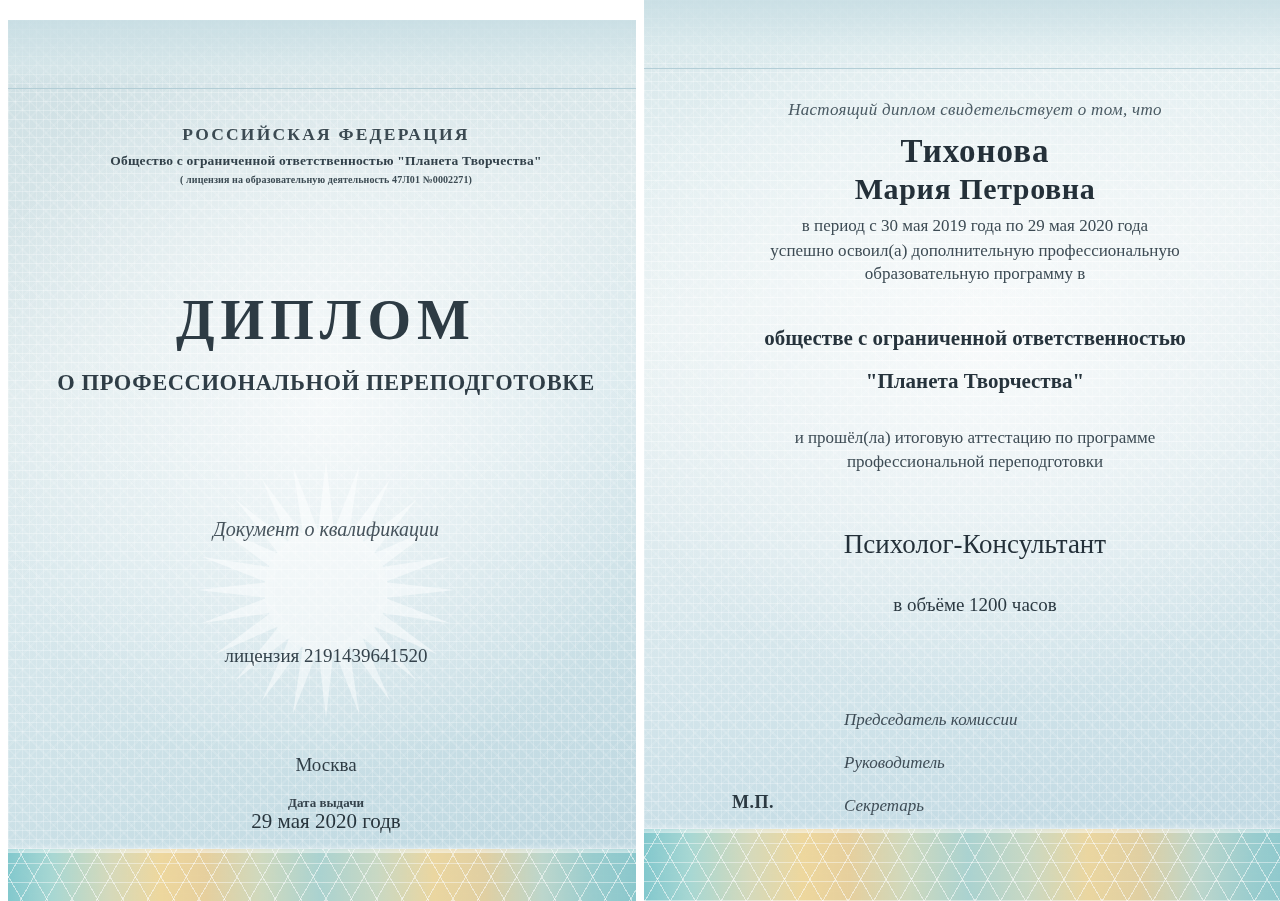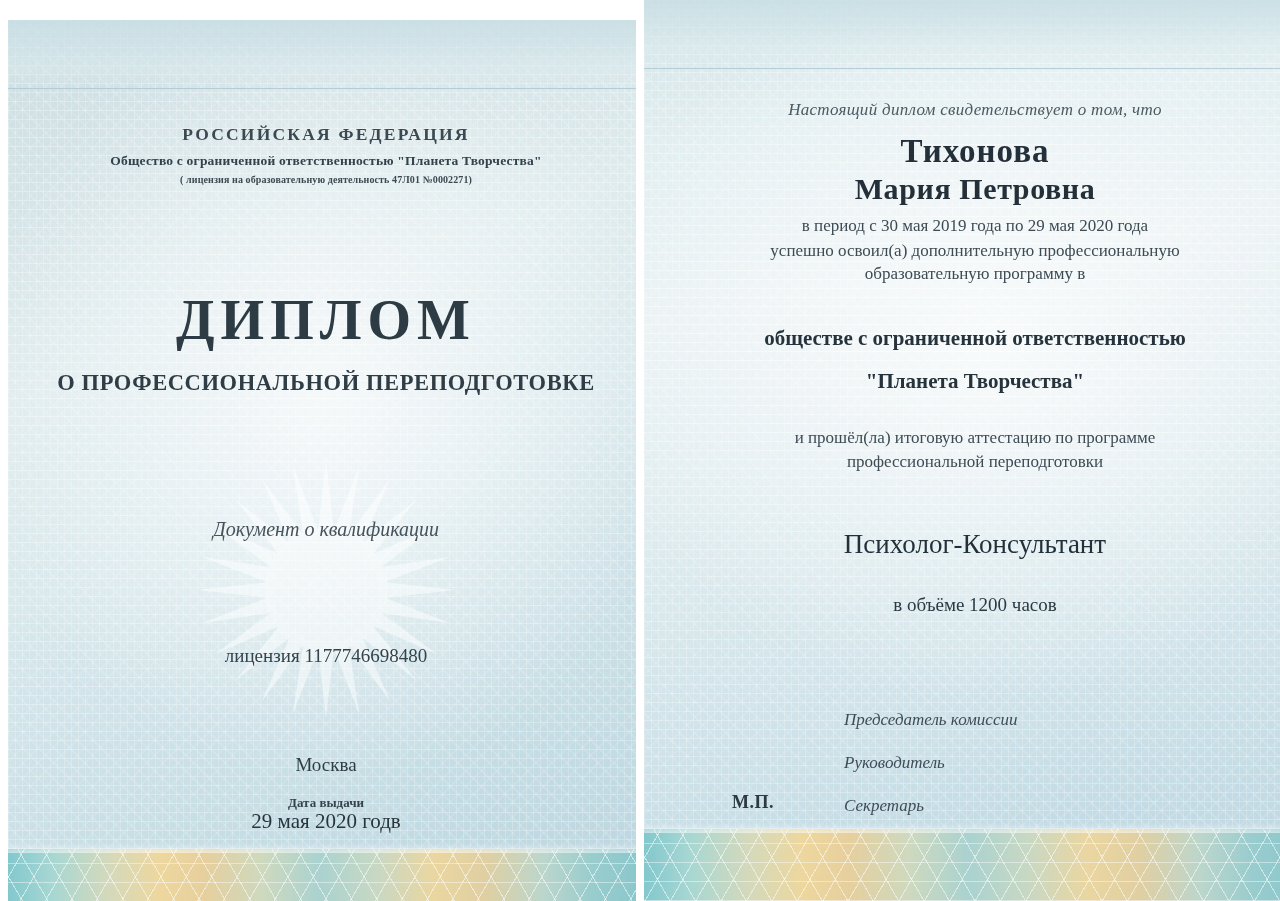--- a/index.html
+++ b/index.html
@@ -292,21 +292,21 @@
       </g>
     </svg>
 
     <div class="l-content">
       <div class="l-fed">РОССИЙСКАЯ ФЕДЕРАЦИЯ</div>
       <div class="l-org">Общество с ограниченной ответственностью "Планета Творчества"</div>
       <div class="l-lic">( лицензия на образовательную деятельность 47Л01 №0002271)</div>
       <div class="l-title">ДИПЛОМ</div>
       <div class="l-sub">О ПРОФЕССИОНАЛЬНОЙ ПЕРЕПОДГОТОВКЕ</div>
       <div class="l-doc">Документ о квалификации</div>
-      <div class="l-licno">лицензия 1177746698480</div>
+      <div class="l-licno">лицензия 2191439641520</div>
       <div class="l-city">Москва</div>
       <div class="l-dlabel">Дата выдачи</div>
       <div class="l-date">29 мая 2020 годв</div>
     </div>
 
     <div class="hexband"></div>
   </div>
 
   <div class="gap"></div>
 

